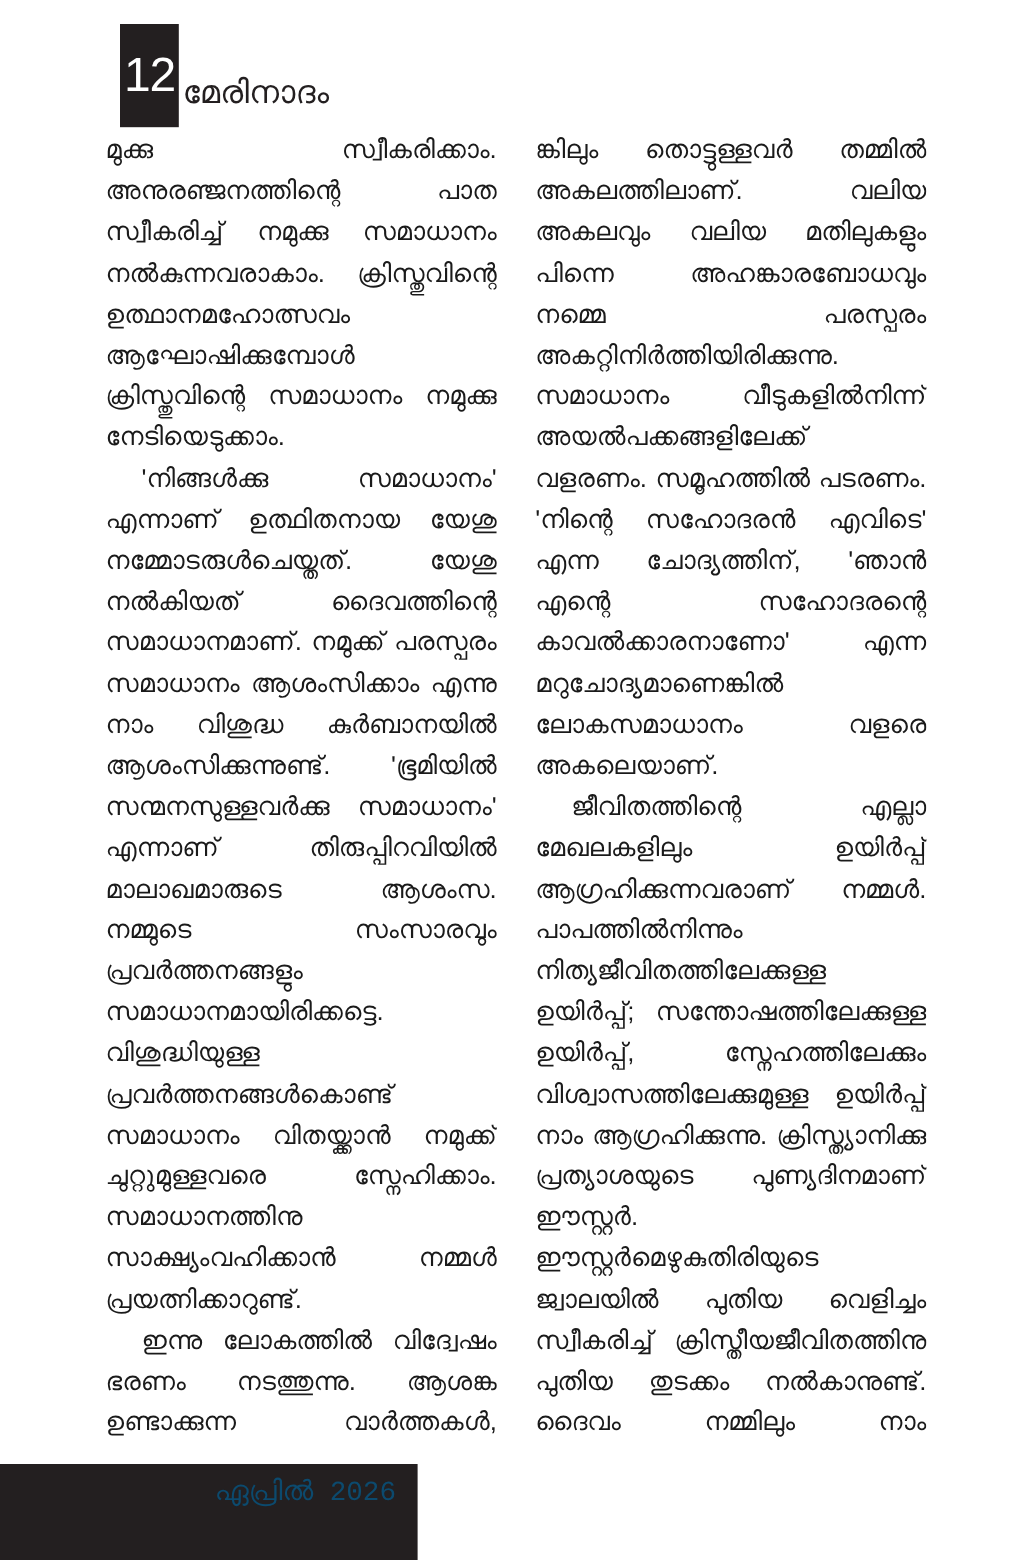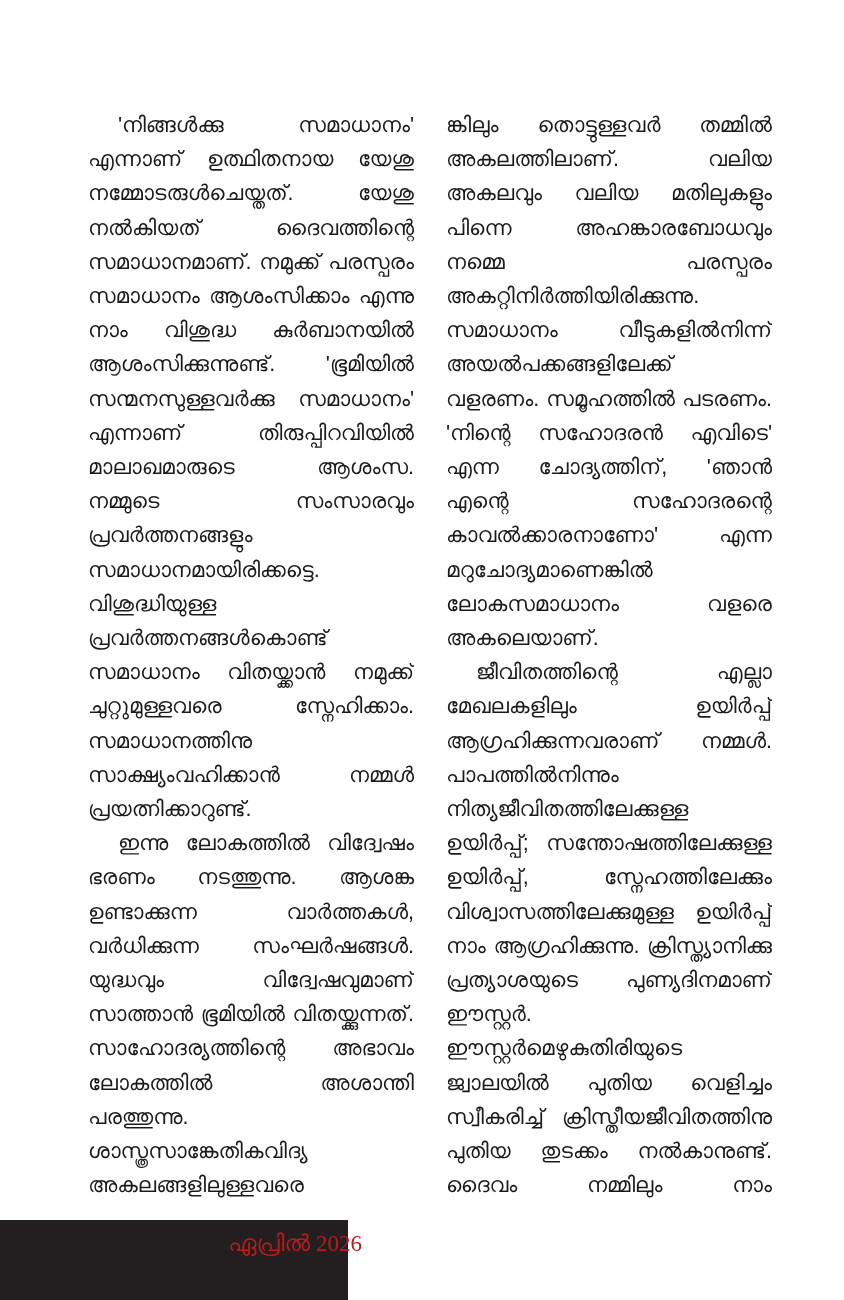--- a/index.html
+++ b/index.html
@@ -97,36 +97,42 @@
     background: #231f20;
   }
   .footer-text {
     position: absolute;
     left: 0;
     top: 1220px;
     width: 330px;
     height: 48px;
     line-height: 48px;
     text-align: right;
-    color: #b91c1c;
+    color: #0c4a6e;
     font-size: 23px;
     white-space: nowrap;
-    font-family: Liberation Serif, serif;
-    padding-left: 32px;
+    font-family: Liberation Mono, monospace;
   }
 </style>
 </head>
 <body>
 
 <div class="page">
 
+  <div class="header">
+    <div class="pagenum-box">
+      <div class="pagenum">12</div>
+    </div>
+    <div class="mast-title">മേരിനാദം</div>
+  </div>
 
   <div class="columns">
 
     <div class="col col-left">
+      <p>മുക്കു സ്വീകരിക്കാം. അനുരഞ്ജനത്തിന്റെ പാത സ്വീകരിച്ച് നമുക്കു സമാധാനം നൽകുന്നവരാകാം. ക്രിസ്തുവിന്റെ ഉത്ഥാനമഹോത്സവം ആഘോഷിക്കുമ്പോൾ ക്രിസ്തുവിന്റെ സമാധാനം നമുക്കു നേടിയെടുക്കാം.</p>
       <p class="indent">'നിങ്ങൾക്കു സമാധാനം' എന്നാണ് ഉത്ഥിതനായ യേശു നമ്മോടരുൾചെയ്തത്. യേശു നൽകിയത് ദൈവത്തിന്റെ സമാധാനമാണ്. നമുക്ക് പരസ്പരം സമാധാനം ആശംസിക്കാം എന്നു നാം വിശുദ്ധ കുർബാനയിൽ ആശംസിക്കുന്നുണ്ട്. 'ഭൂമിയിൽ സന്മനസുള്ളവർക്കു സമാധാനം' എന്നാണ് തിരുപ്പിറവിയിൽ മാലാഖമാരുടെ ആശംസ. നമ്മുടെ സംസാരവും പ്രവർത്തനങ്ങളും സമാധാനമായിരിക്കട്ടെ. വിശുദ്ധിയുള്ള പ്രവർത്തനങ്ങൾകൊണ്ട് സമാധാനം വിതയ്ക്കാൻ നമുക്ക് ചുറ്റുമുള്ളവരെ സ്നേഹിക്കാം. സമാധാനത്തിനു സാക്ഷ്യംവഹിക്കാൻ നമ്മൾ പ്രയത്നിക്കാറുണ്ട്.</p>
       <p class="indent">ഇന്നു ലോകത്തിൽ വിദ്വേഷം ഭരണം നടത്തുന്നു. ആശങ്ക ഉണ്ടാക്കുന്ന വാർത്തകൾ, വർധിക്കുന്ന സംഘർഷങ്ങൾ. യുദ്ധവും വിദ്വേഷവുമാണ് സാത്താൻ ഭൂമിയിൽ വിതയ്ക്കുന്നത്. സാഹോദര്യത്തിന്റെ അഭാവം ലോകത്തിൽ അശാന്തി പരത്തുന്നു. ശാസ്ത്രസാങ്കേതികവിദ്യ അകലങ്ങളിലുള്ളവരെ അയൽക്കാരായി മാറ്റിയിട്ടുണ്ട്. എ</p>
     </div>
 
     <div class="col col-right">
       <p>ങ്കിലും തൊട്ടുള്ളവർ തമ്മിൽ അകലത്തിലാണ്. വലിയ അകലവും വലിയ മതിലുകളും പിന്നെ അഹങ്കാരബോധവും നമ്മെ പരസ്പരം അകറ്റിനിർത്തിയിരിക്കുന്നു. സമാധാനം വീടുകളിൽനിന്ന് അയൽപക്കങ്ങളിലേക്ക് വളരണം. സമൂഹത്തിൽ പടരണം. 'നിന്റെ സഹോദരൻ എവിടെ' എന്ന ചോദ്യത്തിന്, 'ഞാൻ എന്റെ സഹോദരന്റെ കാവൽക്കാരനാണോ' എന്ന മറുചോദ്യമാണെങ്കിൽ ലോകസമാധാനം വളരെ അകലെയാണ്.</p>
       <p class="indent">ജീവിതത്തിന്റെ എല്ലാ മേഖലകളിലും ഉയിർപ്പ് ആഗ്രഹിക്കുന്നവരാണ് നമ്മൾ. പാപത്തിൽനിന്നും നിത്യജീവിതത്തിലേക്കുള്ള ഉയിർപ്പ്; സന്തോഷത്തിലേക്കുള്ള ഉയിർപ്പ്, സ്നേഹത്തിലേക്കും വിശ്വാസത്തിലേക്കുമുള്ള ഉയിർപ്പ് നാം ആഗ്രഹിക്കുന്നു. ക്രിസ്ത്യാനിക്കു പ്രത്യാശയുടെ പുണ്യദിനമാണ് ഈസ്റ്റർ. ഈസ്റ്റർമെഴുകുതിരിയുടെ ജ്വാലയിൽ പുതിയ വെളിച്ചം സ്വീകരിച്ച് ക്രിസ്തീയജീവിതത്തിനു പുതിയ തുടക്കം നൽകാനുണ്ട്. ദൈവം നമ്മിലും നാം ദൈവത്തിലും വസിക്കുന്ന പുതിയ സൃഷ്ടിയാകുക എന്നതാണ് പ്രധാനം. ആത്മീയത ഇല്ലാത്ത ഈസ്റ്റർ ആഘോഷത്തിന് എന്താണ് പ്രസക്തി? ഇതു ജീവിതത്തിലെ എത്രാമത്തെ ഈസ്റ്ററാണ് എന്നു ചിന്തിച്ചാലോ? ഉയിർപ്പിന്റെ ആഘോഷങ്ങൾക്കുശേഷം, നോമ്പു</p>
     </div>
 
   </div>

